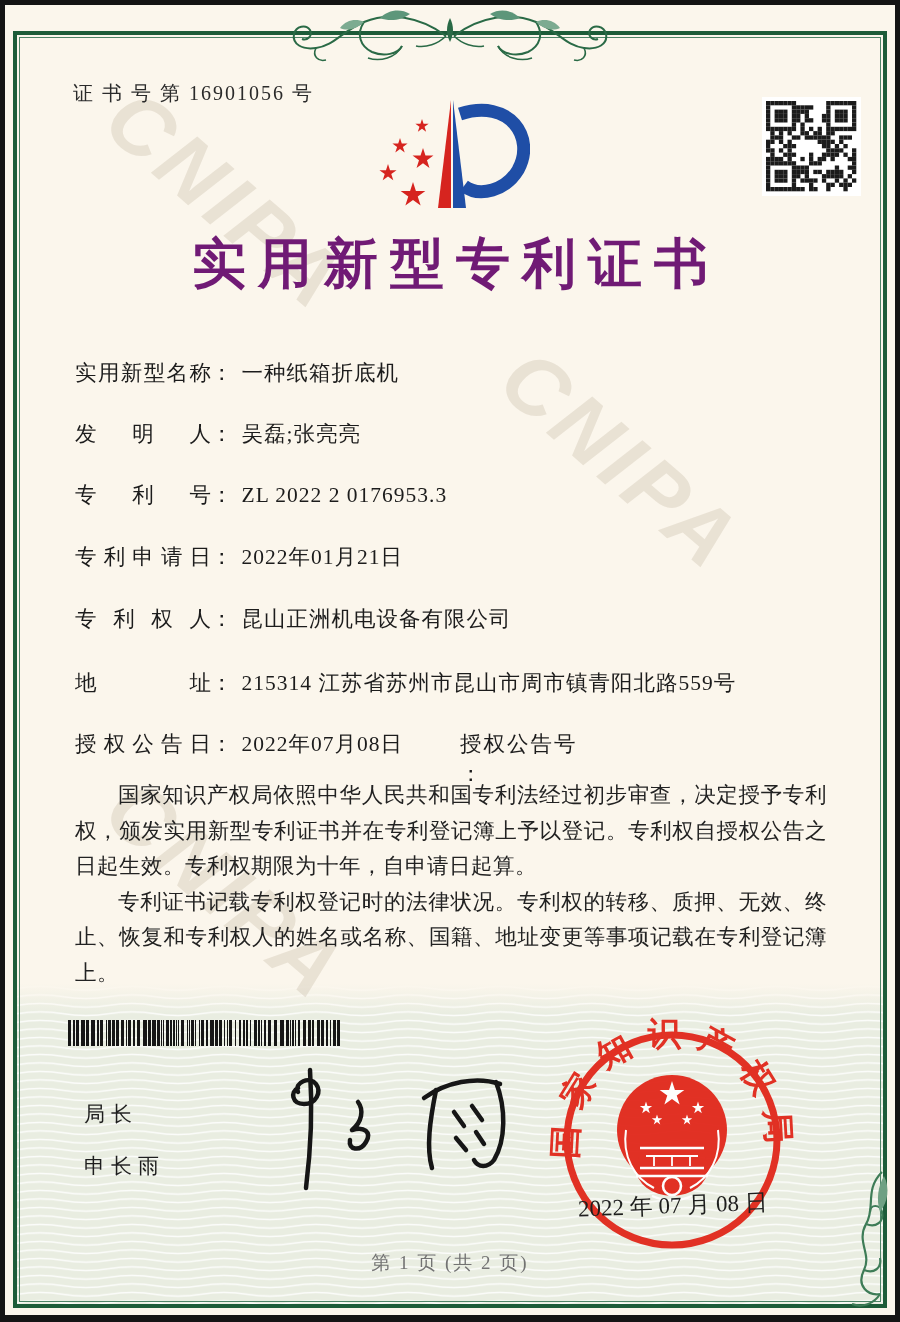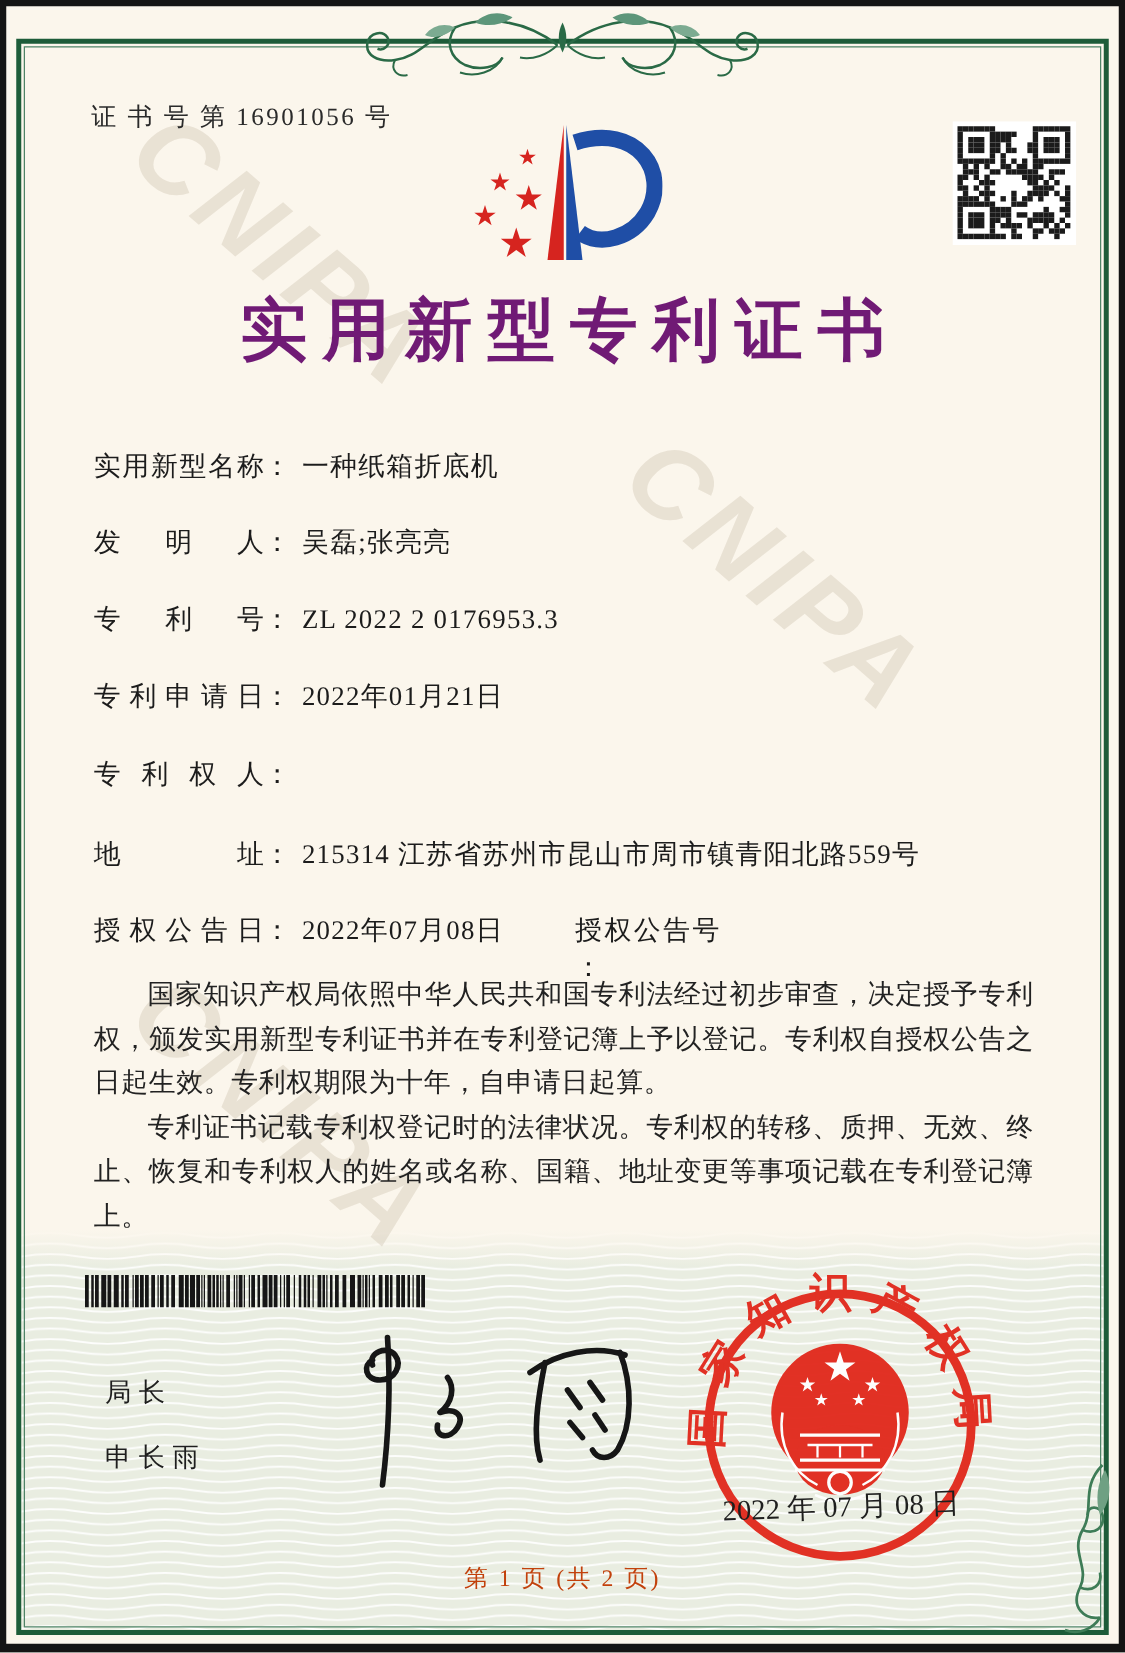--- a/index.html
+++ b/index.html
@@ -27,21 +27,21 @@
   .body{position:absolute;left:75px;top:778px;width:752px;z-index:4;font-size:21.5px;line-height:35.5px;
         text-align:justify;letter-spacing:0.5px;color:#222;}
   .body p{margin:0;text-indent:2em;}
   .bc{position:absolute;left:68px;top:1020px;z-index:4;}
   .officer{position:absolute;left:84px;top:1100px;z-index:5;font-family:"Liberation Sans",sans-serif;
            font-size:21px;color:#1e1e1e;}
   .officer .o1{letter-spacing:6px;}
   .officer .o2{letter-spacing:6px;margin-top:24px;text-align:center;}
   .sig{position:absolute;left:228px;top:1060px;z-index:5;}
   .seal{position:absolute;left:540px;top:1010px;z-index:6;opacity:0.95;}
-  .footer{position:absolute;left:0;top:1250px;width:100%;text-align:center;z-index:4;font-size:19px;letter-spacing:2px;color:#c2410c;}
+  .footer{position:absolute;left:0;top:1250px;width:100%;text-align:center;z-index:4;font-size:19px;letter-spacing:2px;color:#737373;}
   .toporn{position:absolute;left:260px;top:6px;z-index:5;}
   .flr{position:absolute;left:824px;top:1168px;z-index:4;}
 </style>
 </head>
 <body>
 
 <div class="page">
 
   <svg width="0" height="0" style="position:absolute" aria-hidden="true">
     <defs>
@@ -360,20 +360,21 @@
         <span class="fvalue">ZL 2022 2 0176953.3</span>
       </div>
     <div class="frow" style="top:184px">
         <span class="flabel">专利申请日</span>
         <span class="fcolon">：</span>
         <span class="fvalue">2022年01月21日</span>
       </div>
     <div class="frow" style="top:246px">
         <span class="flabel">专利权人</span>
         <span class="fcolon">：</span>
+        <span class="fvalue">昆山正洲机电设备有限公司</span>
       </div>
     <div class="frow" style="top:310px">
         <span class="flabel">地址</span>
         <span class="fcolon">：</span>
         <span class="fvalue">215314 江苏省苏州市昆山市周市镇青阳北路559号</span>
       </div>
     <div class="frow" style="top:371px">
         <span class="flabel">授权公告日</span>
         <span class="fcolon">：</span>
         <span class="fvalue">2022年07月08日</span>

